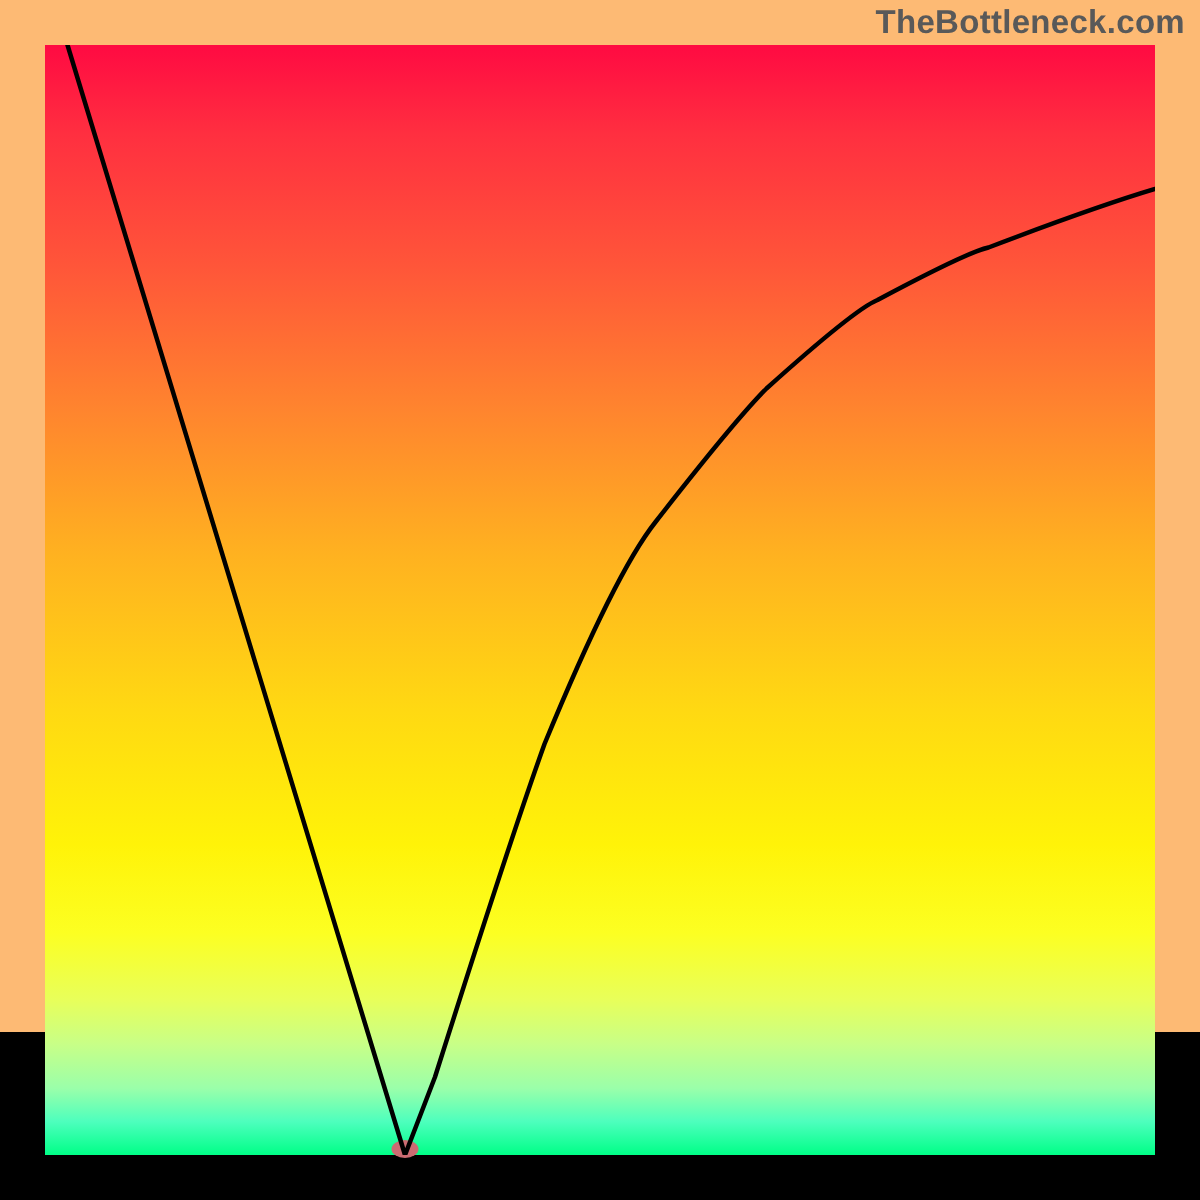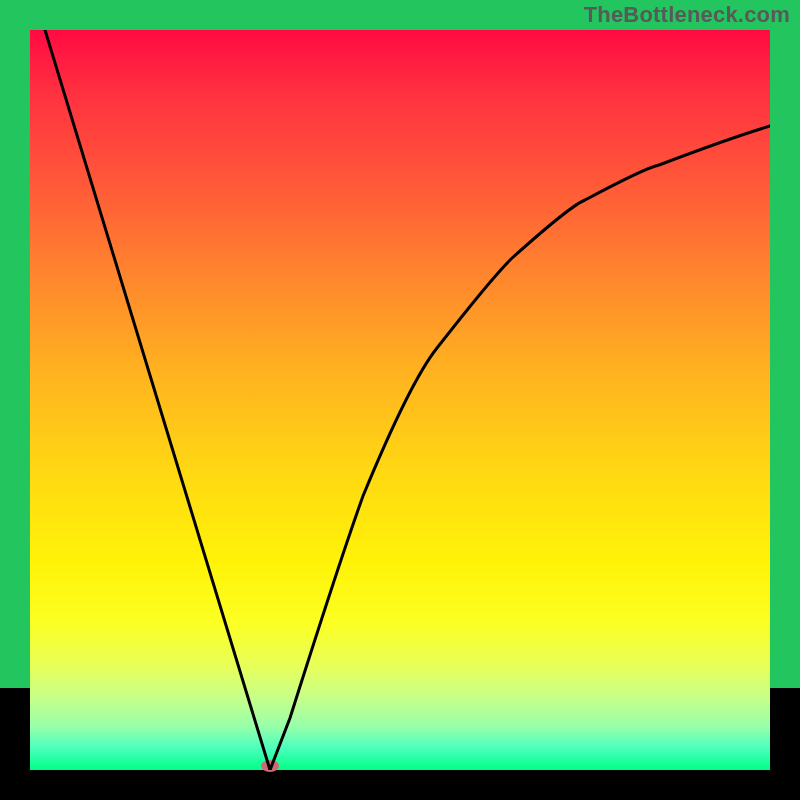--- a/index.html
+++ b/index.html
@@ -8,21 +8,21 @@
     width: 800px;
     height: 800px;
     background: #000;
     font-family: Arial, Helvetica, sans-serif;
     overflow: hidden;
   }
   .frame {
     position: relative;
     width: 800px;
     height: 688px;
-    background: #22c55e;
+    background: #fdba74;
   }
   .watermark {
     position: absolute;
     top: 2px;
     right: 10px;
     color: #595959;
     font-size: 22px;
     font-weight: 600;
     font-family: Arial, sans-serif;
     letter-spacing: 0.2px;

